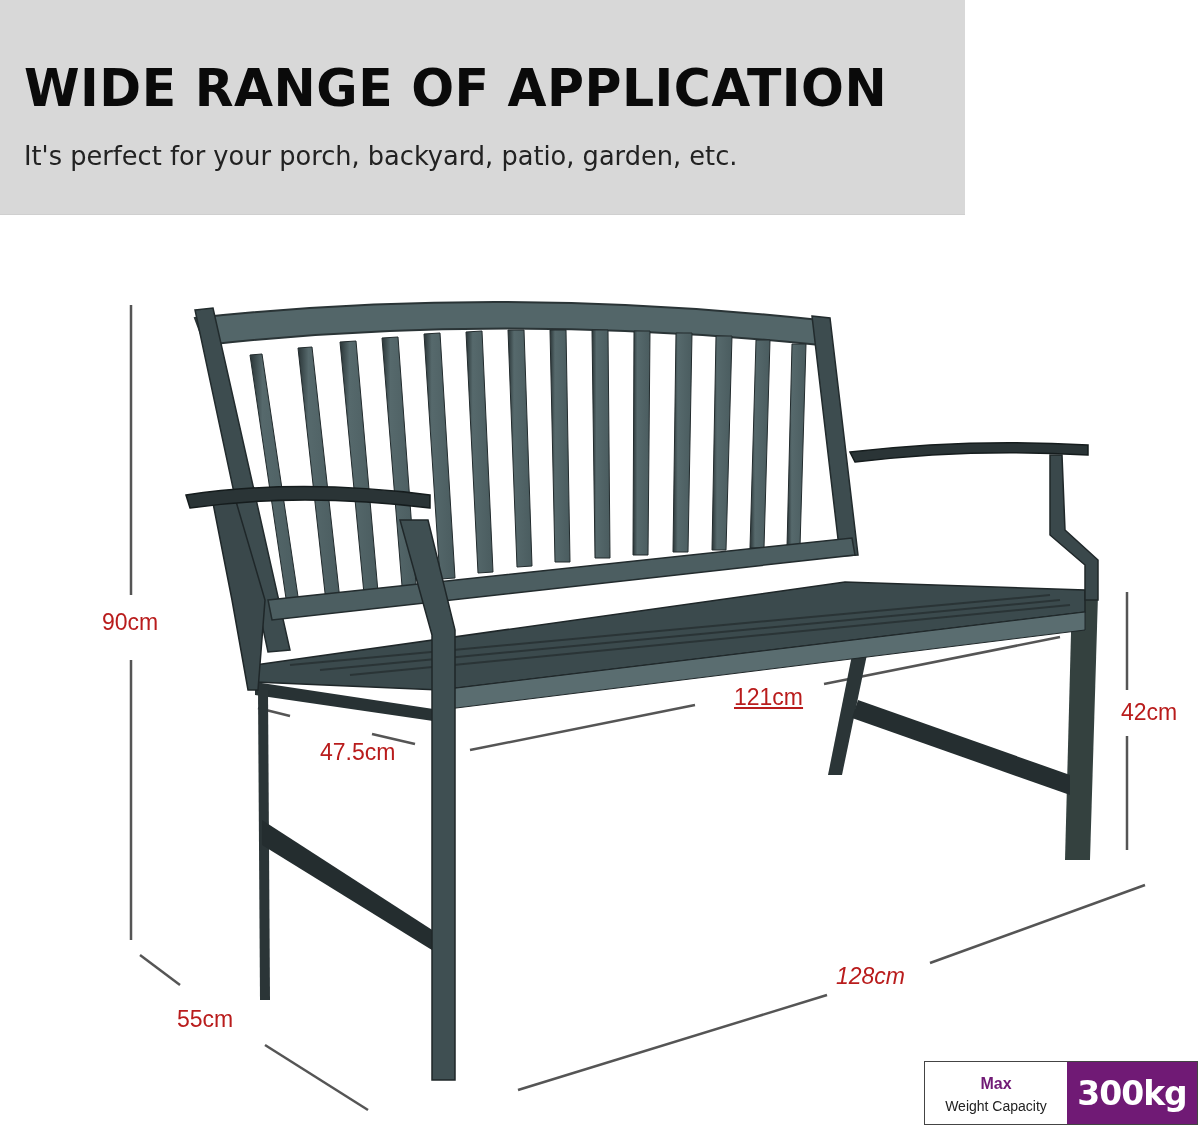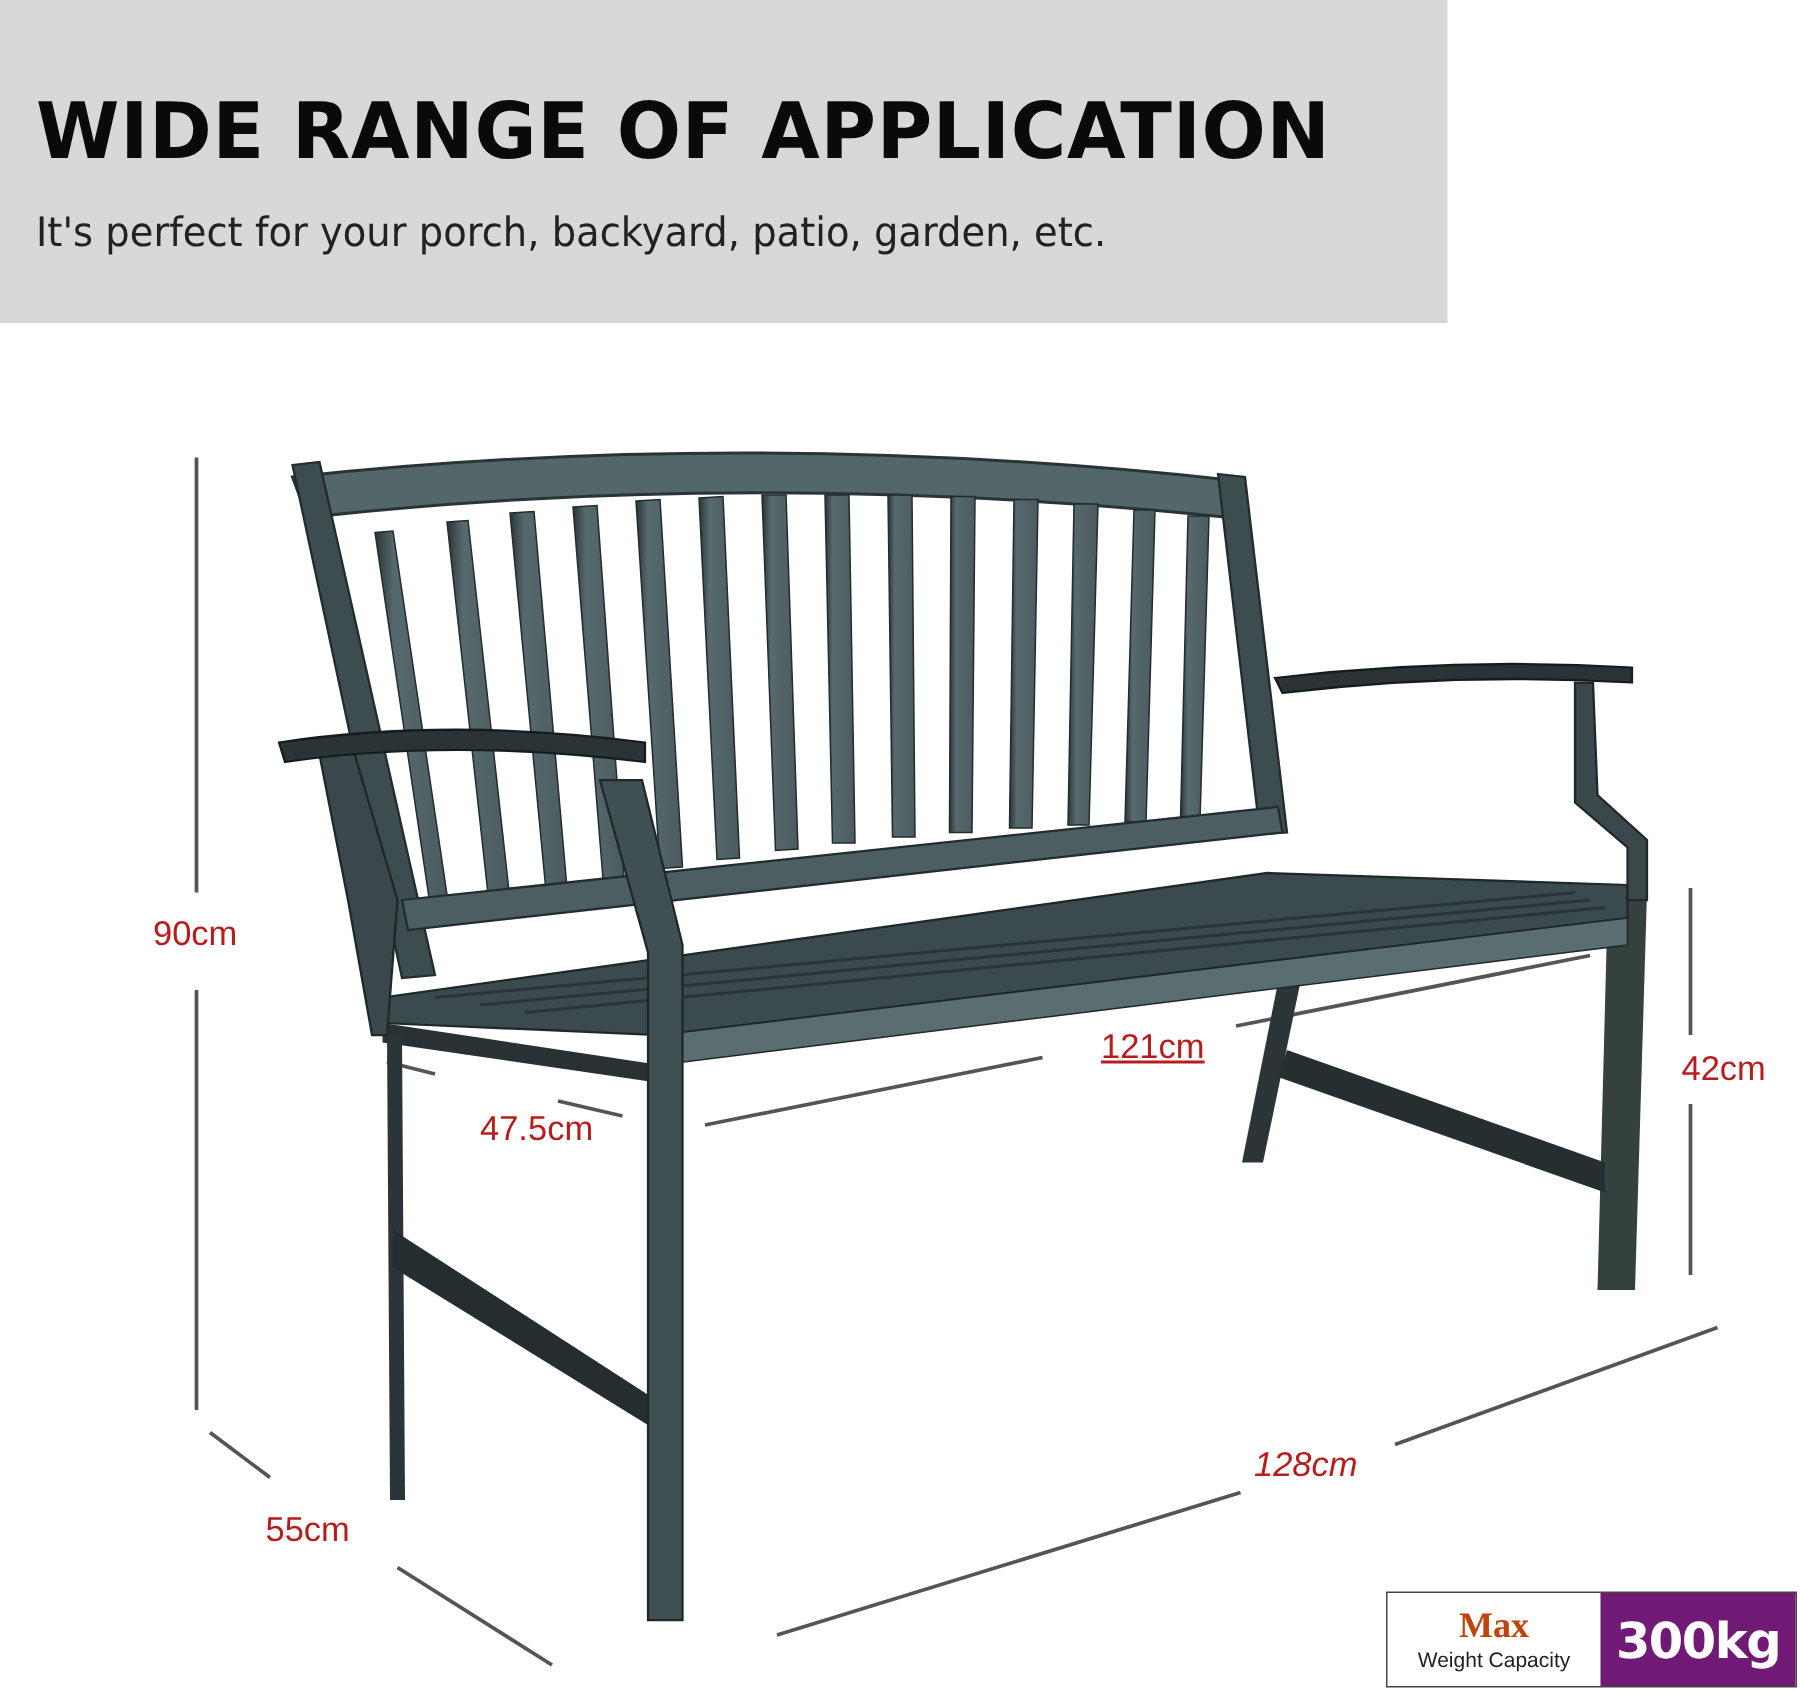--- a/index.html
+++ b/index.html
@@ -4,21 +4,21 @@
 <style>
   html,body{margin:0;padding:0;background:#fff;}
   #stage{position:relative;width:1200px;height:1128px;background:#fff;overflow:hidden;font-family:"DejaVu Sans","Liberation Sans",sans-serif;}
   .banner{position:absolute;left:0;top:0;width:965px;height:214px;background:#d8d8d8;border-bottom:1px solid #cfcfcf;}
   .title{position:absolute;left:24px;top:58px;font-size:52px;font-weight:bold;color:#0a0a0a;letter-spacing:0.5px;white-space:nowrap;font-family:"DejaVu Sans",sans-serif;transform:scaleX(0.97);transform-origin:left;}
   .subtitle{position:absolute;left:24px;top:140px;font-size:27px;color:#222;white-space:nowrap;font-family:"DejaVu Sans",sans-serif;font-weight:normal;transform:scaleX(0.95);transform-origin:left;}
   .dim{position:absolute;font-size:23px;color:#b91c1c;white-space:nowrap;font-family:"Liberation Sans",sans-serif;}
   svg.art{position:absolute;left:0;top:0;}
   .badge{position:absolute;left:924px;top:1061px;width:274px;height:64px;border:1.5px solid #444;background:#fff;display:flex;box-sizing:border-box;}
   .badge-left{width:142px;display:flex;flex-direction:column;align-items:center;justify-content:center;}
-  .badge-max{font-size:24px;font-weight:bold;color:#c2410c;line-height:26px;font-family:Liberation Serif, serif;}
+  .badge-max{font-size:16px;font-weight:bold;color:#701a75;line-height:26px;font-family:Liberation Sans, sans-serif;}
   .badge-sub{font-size:14px;color:#222;line-height:18px;font-family:Liberation Sans, sans-serif;}
   .badge-right{flex:1;background:#701a75;color:#fff;display:flex;align-items:center;justify-content:center;font-size:33px;font-weight:bold;font-family:"DejaVu Sans",sans-serif;letter-spacing:-1px;}
 </style>
 </head>
 <body>
 
 <div id="stage">
 
   <div class="banner">
     <div class="title">WIDE RANGE OF APPLICATION</div>

